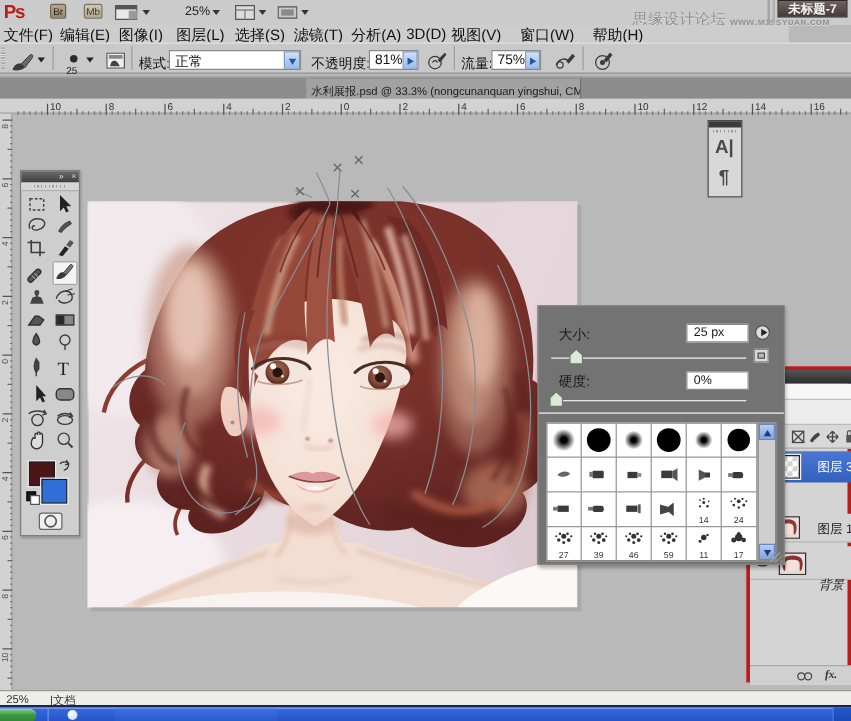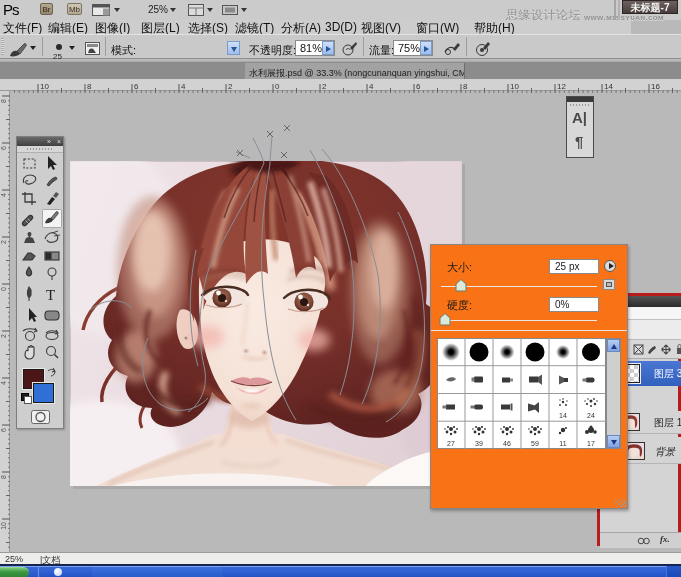--- a/index.html
+++ b/index.html
@@ -14,34 +14,34 @@
   #tabbar { left:0; top:61px; width:681px; height:18px; background:#8c8c8c; border-top:1px solid #aaa; }
   .tab { position:absolute; top:1px; height:17px; font-size:10px; color:#222; border-right:1px solid #6e6e6e; white-space:nowrap; overflow:hidden; }
   #hruler { left:0; top:79px; width:681px; height:12px; background:#d2d2d2; border-bottom:1px solid #9a9a9a; }
   #vruler { left:0; top:91px; width:10px; height:461px; background:#d2d2d2; border-right:1px solid #9a9a9a; }
   
   #statusbar { left:0; top:552px; width:681px; height:12px; background:#ededeb; border-top:1px solid #9b9b9b; font-size:9px; color:#333; }
   #taskbar { left:0; top:564px; width:681px; height:13px; background:linear-gradient(#5a8ae8 0%, #3667d8 12%, #2e5fd4 55%, #2554c4 100%); border-top:2px solid #16254f; }
   
   #toolpanel { left:16px; top:136px; width:48px; height:293px; background:#cecece; border:1px solid #7e7e7e; box-shadow:1px 1px 2px rgba(0,0,0,.25); }
   
-  #brushpanel { left:430px; top:244px; width:198px; height:265px; background:#f97316; border:1px solid #868686; box-shadow:1px 2px 3px rgba(0,0,0,.3); font-size:11px; color:#1a1a1a; z-index:30;padding-left:43px; }
+  #brushpanel { left:430px; top:244px; width:198px; height:208px; background:#737373; border:1px solid #868686; box-shadow:1px 2px 3px rgba(0,0,0,.3); font-size:11px; color:#1a1a1a; z-index:30;padding-left:43px; }
   
   #layerspanel { left:597px; top:293px; width:84px; height:253px; background:#d4d4d4; border:3px solid #b91c1c; z-index:10; }
   
   #aipanel { left:566px; top:96px; width:28px; height:62px; background:#d8d8d8; border:1px solid #4a4a4a; z-index:5; }
   .vsep { position:absolute; top:2px; bottom:2px; width:1px; background:#9e9e9e; }
   .combo { position:absolute; background:#fff; border:1px solid #8a8a8a; font-size:11px; color:#111; }
   .dropbtn { position:absolute; background:linear-gradient(#cfe0f7,#9dbdec); border:1px solid #7a9cc8; color:#27569b; text-align:center; }
 </style>
 </head>
 <body>
 
 <div id="appbar" class="abs">
-  <span class="abs" style="left:3px;top:1px;font-size:15px;font-weight:normal;color:#000000;letter-spacing:-1px;">Ps</span>
+  <span class="abs" style="left:3px;top:1px;font-size:15px;font-weight:bold;color:#b91c1c;letter-spacing:-1px;">Ps</span>
   <span class="abs" style="left:40px;top:3px;width:13px;height:12px;background:linear-gradient(#b5a88e,#94876d);border:1px solid #6d6352;border-radius:2px;font-size:8px;color:#2e2517;text-align:center;line-height:11px;">Br</span>
   <span class="abs" style="left:67px;top:3px;width:15px;height:12px;background:linear-gradient(#cfc7b4,#b0a890);border:1px solid #7d7463;border-radius:2px;font-size:8px;color:#3e3527;text-align:center;line-height:11px;">Mb</span>
   <svg class="abs" style="left:92px;top:4px;" width="18" height="12" viewBox="0 0 18 12">
       <rect x="0.5" y="0.5" width="17" height="11" fill="#e8e8e8" stroke="#555"></rect>
       <rect x="0.5" y="0.5" width="17" height="3" fill="#555"></rect>
       <rect x="11" y="4.5" width="6.5" height="7" fill="#9a9a9a"></rect>
     </svg>
   <span class="abs" style="left:114px;top:8px;width:0;height:0;border-left:3px solid transparent;border-right:3px solid transparent;border-top:4px solid #333;"></span>
   <span class="abs" style="left:148px;top:4px;font-size:10px;color:#222;white-space:nowrap;">25%</span>
   <span class="abs" style="left:170px;top:8px;width:0;height:0;border-left:3px solid transparent;border-right:3px solid transparent;border-top:4px solid #333;"></span>
@@ -86,20 +86,21 @@
   <span class="abs" style="left:56px;top:9px;width:6px;height:6px;border-radius:50%;background:#2a2a2a;"></span>
   <span class="abs" style="left:53px;top:17px;font-size:8px;color:#222;">25</span>
   <span class="abs" style="left:69px;top:11px;width:0;height:0;border-left:3px solid transparent;border-right:3px solid transparent;border-top:4px solid #222;"></span>
   <svg class="abs" style="left:85px;top:7px;" width="15" height="13" viewBox="0 0 15 13">
       <rect x="0.5" y="0.5" width="14" height="12" fill="#f0f0f0" stroke="#555"></rect>
       <rect x="2" y="2" width="11" height="3" fill="#888"></rect>
       <path d="M 4,8 C 5,6 8,6 9,8 L 11,11 L 3,11 Z" fill="#444"></path>
     </svg>
   <span class="vsep" style="left:105px;"></span>
   <span class="abs" style="left:111px;top:8px;font-size:11px;color:#111;">模式:</span>
+  <span class="combo" style="left:135px;top:5px;width:106px;height:16px;padding:1px 0 0 4px;">正常</span>
   <span class="dropbtn" style="left:227px;top:6px;width:13px;height:14px;">
       <span class="abs" style="left:3px;top:5px;width:0;height:0;border-left:3px solid transparent;border-right:3px solid transparent;border-top:5px solid #27569b;"></span>
     </span>
   <span class="abs" style="left:249px;top:8px;font-size:11px;color:#111;">不透明度:</span>
   <span class="combo" style="left:295px;top:5px;width:40px;height:16px;padding:1px 0 0 4px;">81%</span>
   <span class="dropbtn" style="left:322px;top:6px;width:12px;height:14px;">
       <span class="abs" style="left:3px;top:4px;width:0;height:0;border-top:3px solid transparent;border-bottom:3px solid transparent;border-left:5px solid #27569b;"></span>
     </span>
   <svg class="abs" style="left:342px;top:7px;" width="16" height="14" viewBox="0 0 16 14">
       <circle cx="6" cy="8" r="5" fill="none" stroke="#3a3a3a"></circle>
@@ -676,21 +677,21 @@
     <svg class="abs" style="left:4px;top:8px;" width="12" height="9" viewBox="0 0 12 9">
         <ellipse cx="6" cy="4.5" rx="5.5" ry="3.2" fill="none" stroke="#333"></ellipse>
         <circle cx="6" cy="4.5" r="1.8" fill="#333"></circle>
       </svg>
     <svg class="abs" style="left:23px;top:5px;border:1px solid #333;" width="22" height="18" viewBox="0 0 22 18">
         <rect width="22" height="18" fill="#eddde1"></rect>
         <path d="M 2,11.16 C 1,4.5 4,1.5 11,1.5 C 18,1.5 21,4.5 20,11.16 C 19.5,14.4 18.5,15.84 17.5,15.299999999999999 L 17.5,9.9 C 17.5,6.4799999999999995 16,5.3999999999999995 11,5.3999999999999995 C 6,5.3999999999999995 4.5,6.4799999999999995 4.5,9.9 L 4.5,15.299999999999999 C 3.5,15.84 2.5,14.4 2,11.16 Z" fill="#83352b"></path>
         <ellipse cx="11" cy="10.44" rx="5.279999999999999" ry="4.86" fill="#f4e2d8"></ellipse>
         <rect x="0" y="15.5" width="22" height="2.5" fill="#eadacf"></rect>
       </svg>
-    <span class="abs" style="left:55px;top:8px;font-size:10px;color:#222;white-space:nowrap;font-style:italic;font-family:Liberation Sans, sans-serif;">背景</span>
+    <span class="abs" style="left:55px;top:24px;font-size:10px;color:#222;white-space:nowrap;font-style:italic;font-family:Liberation Sans, sans-serif;">背景</span>
   </div>
   <div class="abs" style="left:0;top:236px;width:82px;height:16px;border-top:1px solid #a8a8a8;background:#d0d0d0;">
     <svg class="abs" style="left:37px;top:4px;" width="14" height="8" viewBox="0 0 14 8">
         <circle cx="4" cy="4" r="2.8" fill="none" stroke="#444"></circle>
         <circle cx="9.5" cy="4" r="2.8" fill="none" stroke="#444"></circle>
       </svg>
     <span class="abs" style="left:60px;top:1px;font-size:9px;color:#333;font-style:italic;font-family:'Liberation Serif',serif;font-weight:bold;">fx.</span>
   </div>
 </div>
 <div id="brushpanel" class="abs">

